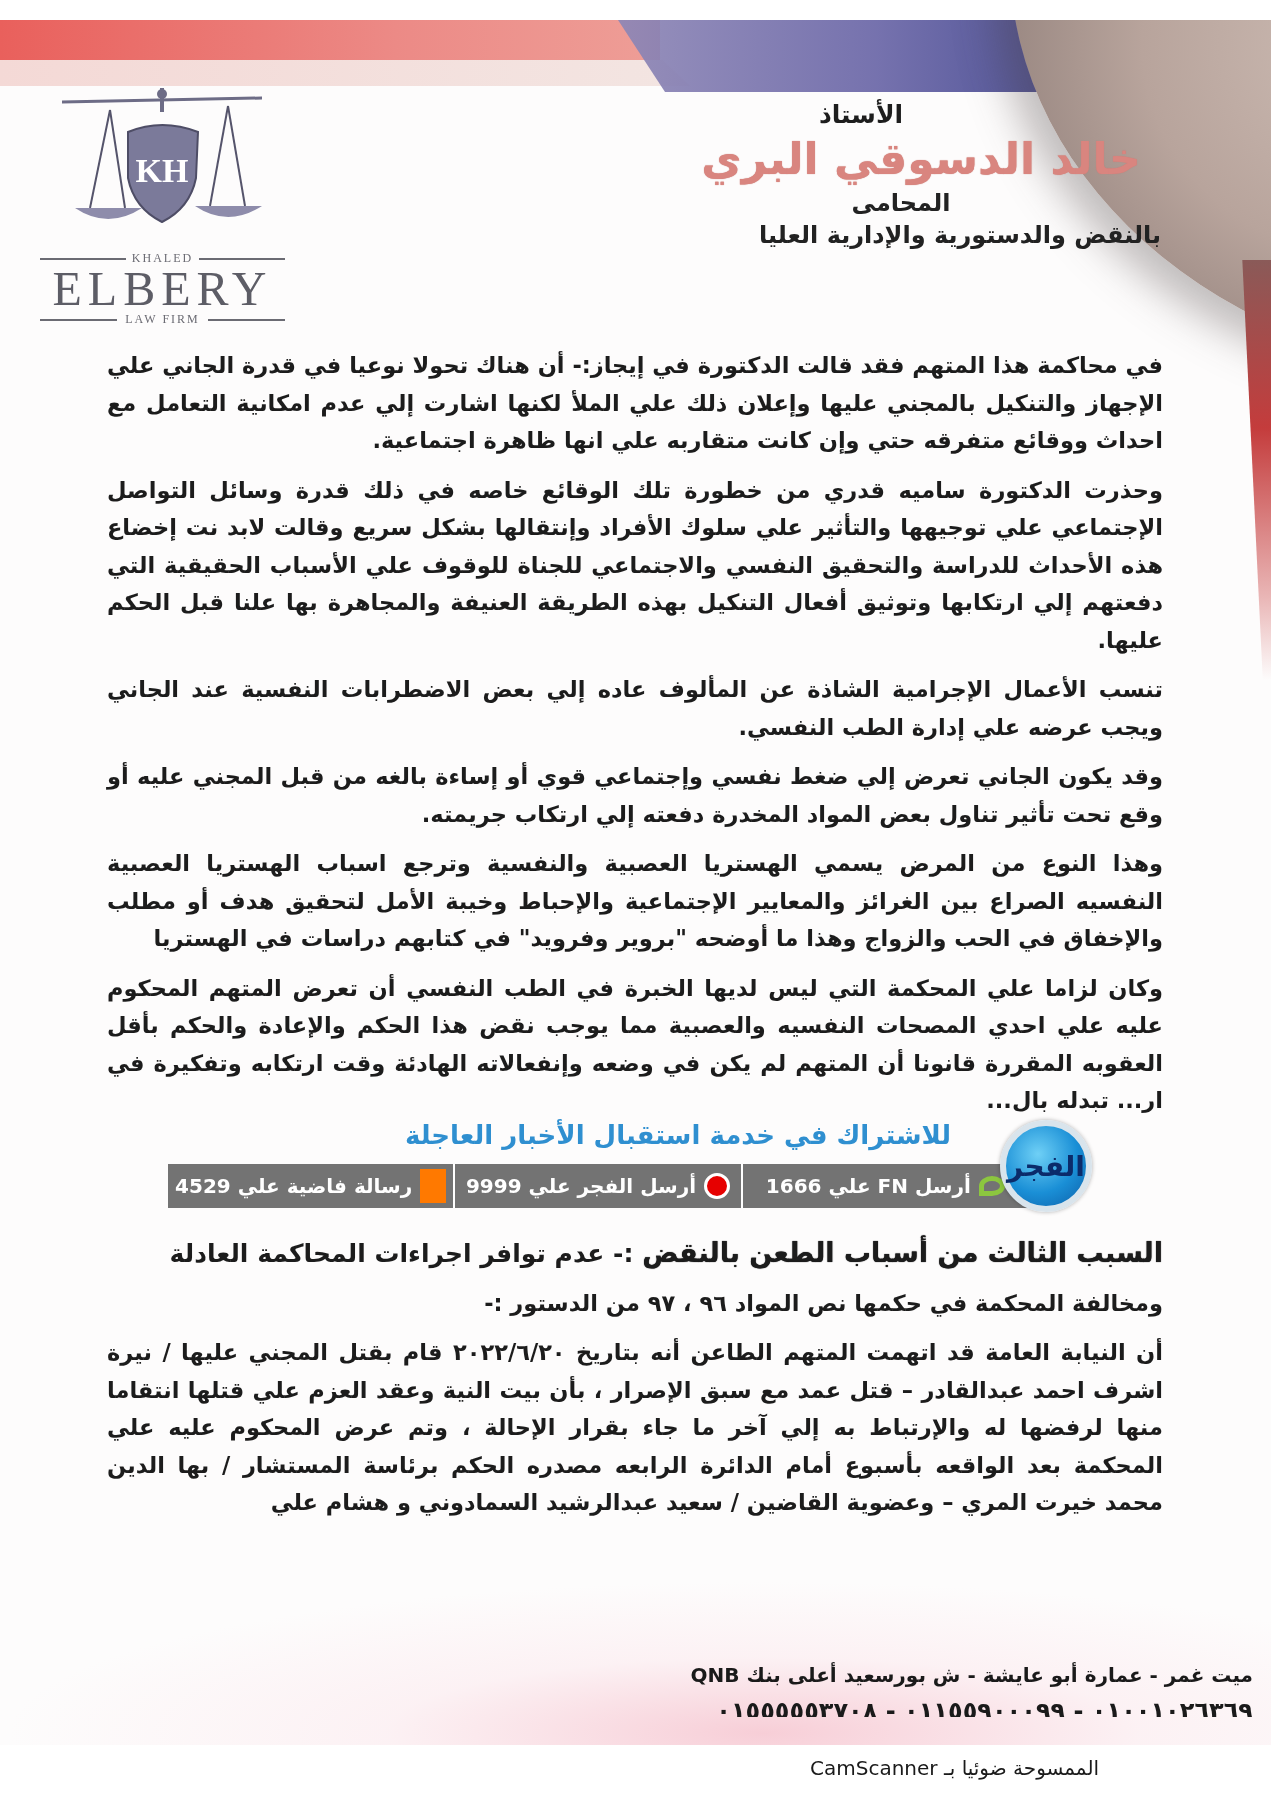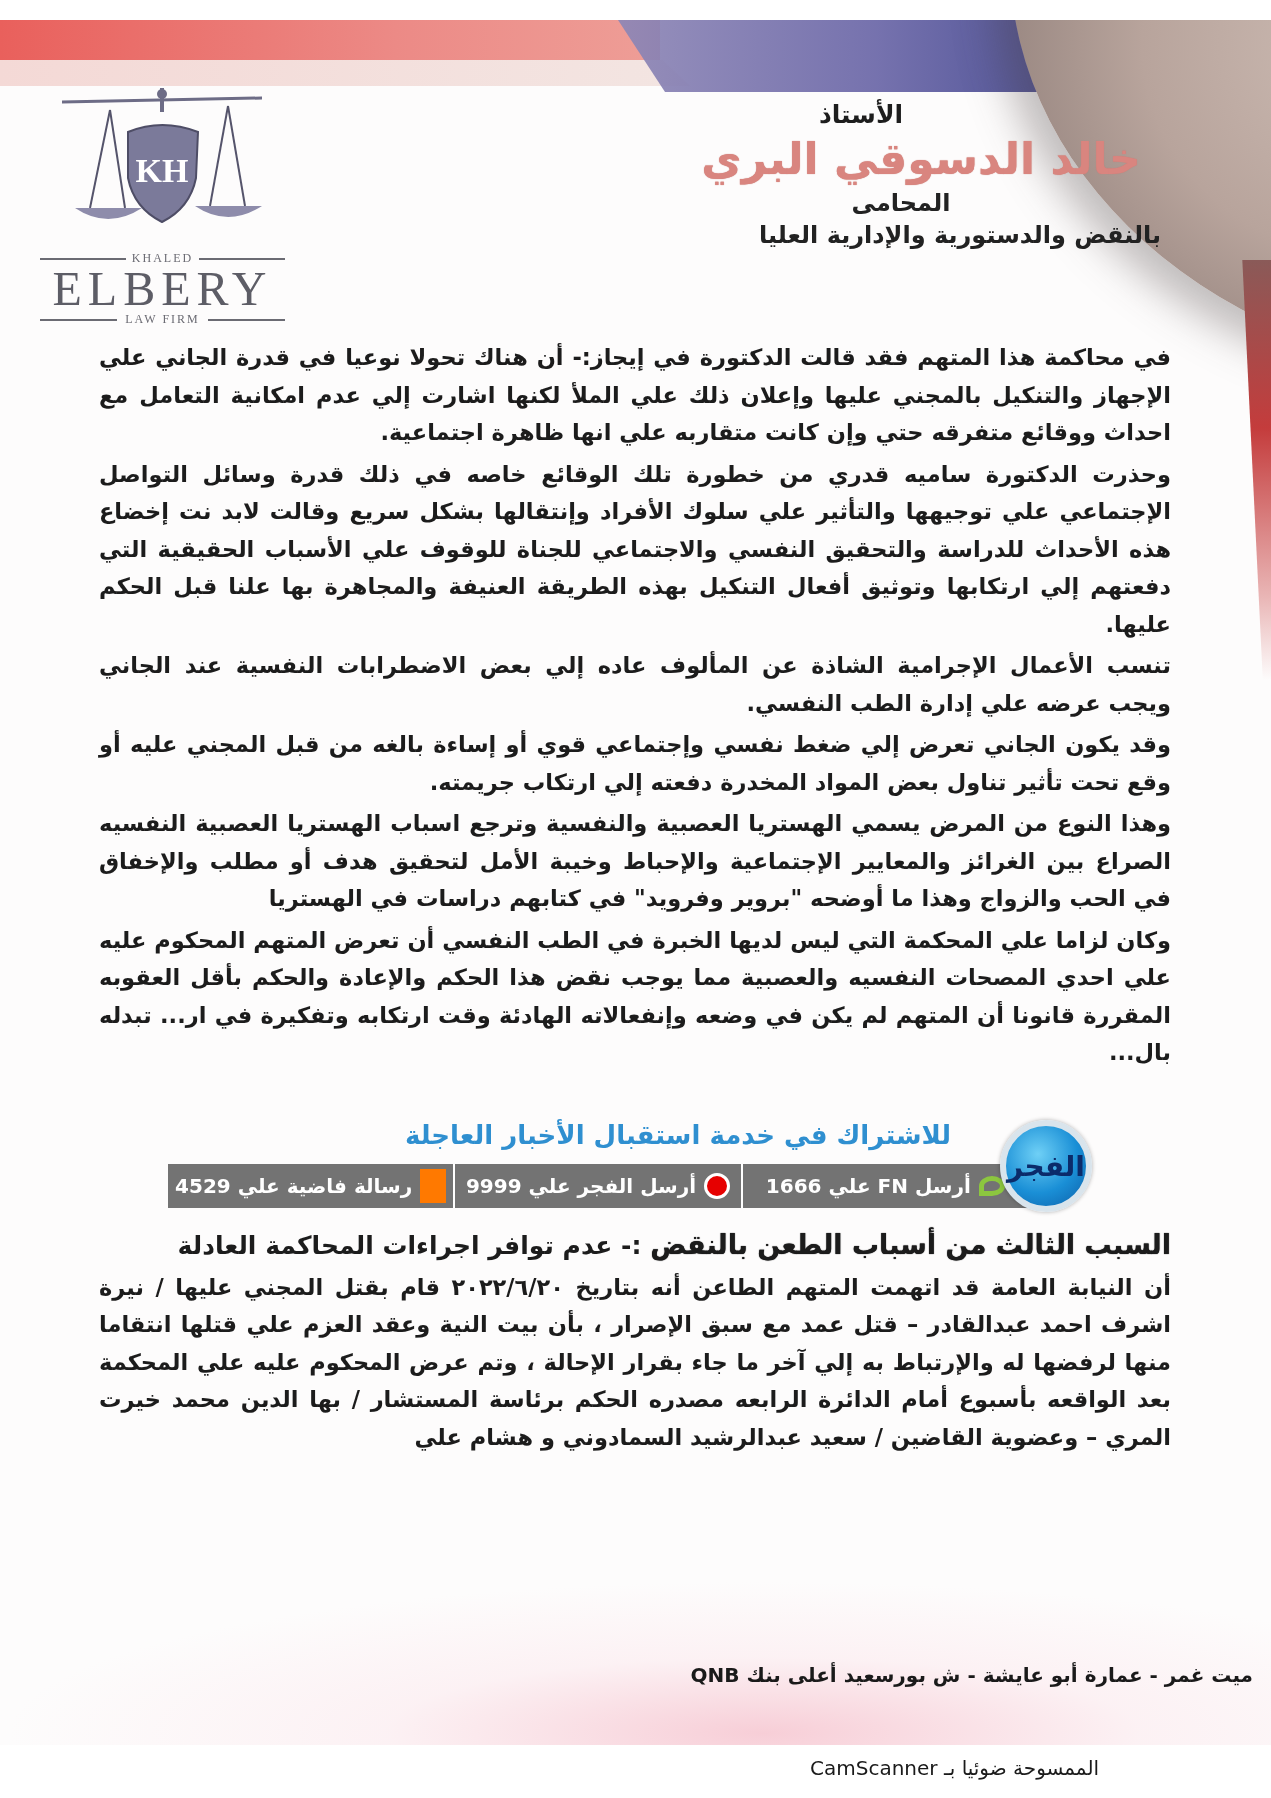--- a/index.html
+++ b/index.html
@@ -69,21 +69,21 @@
     .header .courts { font-size: 24px; font-weight: bold; color: #222; margin-top: 4px; text-align: right; }
 
     
     .body-text {
       position: absolute; left: 95px; width: 1080px; direction: rtl; text-align: justify;
       text-align-last: right;
       font-family: "DejaVu Sans", sans-serif; font-size: 22.5px; font-weight: bold; color: #1c1c1c;
       line-height: 37.5px;
     }
     .p1 { top: 335px; }
-    .body-text p { margin: 4px; }
+    .body-text p { margin: 12px; }
 
     
     .ad {
       position: absolute; left: 168px; top: 1120px; width: 950px; height: 90px;
     }
     .ad .ad-title {
       position: absolute; left: 150px; top: 0; width: 720px; text-align: center;
       direction: rtl; font-size: 26px; font-weight: bold; color: #2f8fd0;
     }
     .ad .ad-bar {
@@ -195,20 +195,22 @@
     </div>
   </div>
   <div class="ad-logo">الفجر</div>
 </div>
 
 <div class="body-text p2">
   <p class="section-heading">
     <span class="hl">السبب الثالث من أسباب الطعن بالنقض</span>
     <span>:- عدم توافر اجراءات المحاكمة العادلة</span>
   </p>
+  <p style="margin-top:10px">ومخالفة المحكمة في حكمها نص المواد ٩٦ ، ٩٧ من الدستور :-</p>
   <p>أن النيابة العامة قد اتهمت المتهم الطاعن أنه بتاريخ ٢٠٢٢/٦/٢٠ قام بقتل المجني عليها / نيرة اشرف احمد عبدالقادر – قتل عمد مع سبق الإصرار ، بأن بيت النية وعقد العزم علي قتلها انتقاما منها لرفضها له والإرتباط به إلي آخر ما جاء بقرار الإحالة ، وتم عرض المحكوم عليه علي المحكمة بعد الواقعه بأسبوع أمام الدائرة الرابعه مصدره الحكم برئاسة المستشار / بها الدين محمد خيرت المري – وعضوية القاضين / سعيد عبدالرشيد السمادوني و هشام علي</p>
 </div>
 
 <div class="footer">
   <div>ميت غمر - عمارة أبو عايشة - ش بورسعيد أعلى بنك QNB</div>
+  <div class="phones">٠١٠٠١٠٢٦٣٦٩ - ٠١١٥٥٩٠٠٠٩٩ - ٠١٥٥٥٥٥٣٧٠٨</div>
 </div>
 
 <div class="camscanner">الممسوحة ضوئيا بـ CamScanner</div>
 
 </body></html>

